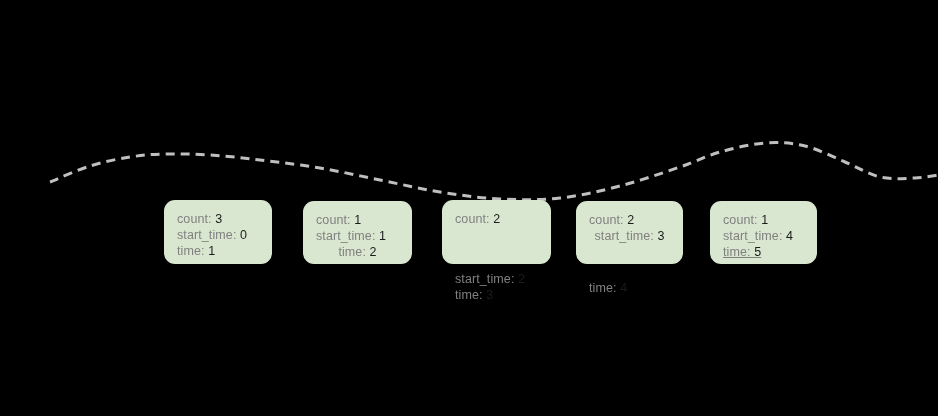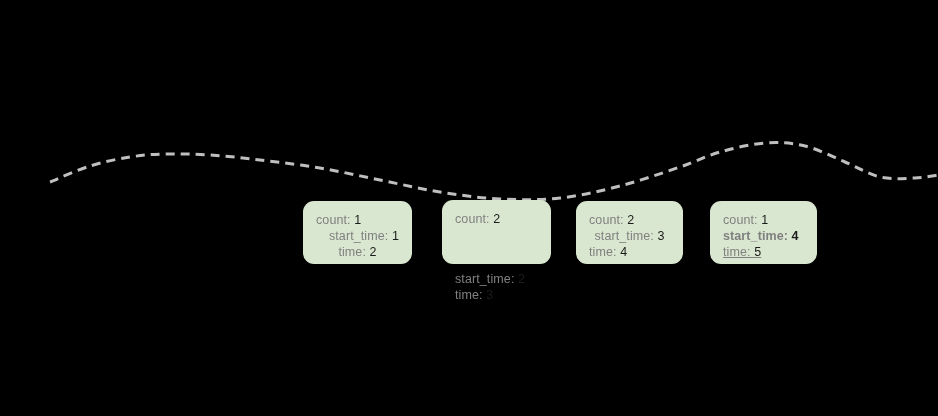--- a/index.html
+++ b/index.html
@@ -51,35 +51,40 @@
 </head>
 <body>
 
 <div id="stage">
 
   <svg id="curve-layer" viewBox="0 0 938 416" xmlns="http://www.w3.org/2000/svg">
     <path id="curve-path" fill="none" stroke="#bfbfbf" stroke-width="3" stroke-linecap="butt" stroke-dasharray="9 6" d="M 50 182 C 56.67 179.33, 76.67 170.17, 90 166 C 103.33 161.83, 117.50 159.00, 130 157 C 142.50 155.00, 151.67 154.33, 165 154 C 178.33 153.67, 194.17 154.00, 210 155 C 225.83 156.00, 241.67 157.83, 260 160 C 278.33 162.17, 300.00 164.67, 320 168 C 340.00 171.33, 360.00 176.00, 380 180 C 400.00 184.00, 420.00 188.83, 440 192 C 460.00 195.17, 480.00 198.00, 500 199 C 520.00 200.00, 540.00 200.17, 560 198 C 580.00 195.83, 600.00 191.17, 620 186 C 640.00 180.83, 663.33 172.67, 680 167 C 696.67 161.33, 705.83 156.00, 720 152 C 734.17 148.00, 750.83 144.00, 765 143 C 779.17 142.00, 791.67 142.83, 805 146 C 818.33 149.17, 832.50 156.83, 845 162 C 857.50 167.17, 868.33 174.33, 880 177 C 891.67 179.67, 905.33 178.33, 915 178 C 924.67 177.67, 934.17 175.50, 938 175"></path>
   </svg>
 
   <div id="cards-layer">
+      <div class="card" style="left: 164px; top: 200px; width: 108px; height: 64px; background: rgb(217, 231, 208);">
+        <div class="card-line" style="color: rgb(128, 128, 128);"><span class="lab">count: </span><span class="val" style="color: rgb(27, 27, 27);">3</span></div>
+        <div class="card-line" style="color: rgb(128, 128, 128);"><span class="lab">start_time: </span><span class="val" style="color: rgb(27, 27, 27);">0</span></div>
+        <div class="card-line" style="color: rgb(128, 128, 128);"><span class="lab">time: </span><span class="val" style="color: rgb(27, 27, 27);">1</span></div>
+      </div>
       <div class="card" style="left: 303px; top: 201px; width: 109px; height: 63px; background: rgb(217, 231, 208);">
         <div class="card-line" style="color: rgb(128, 128, 128);"><span class="lab">count: </span><span class="val" style="color: rgb(27, 27, 27);">1</span></div>
-        <div class="card-line" style="color: rgb(128, 128, 128); text-align: right;"><span class="lab">start_time: </span><span class="val" style="color: rgb(27, 27, 27);">1</span></div>
+        <div class="card-line" style="color: rgb(128, 128, 128);"><span class="lab">start_time: </span><span class="val" style="color: rgb(27, 27, 27);">1</span></div>
         <div class="card-line" style="color: rgb(128, 128, 128); text-align: center;"><span class="lab">time: </span><span class="val" style="color: rgb(27, 27, 27);">2</span></div>
       </div>
       <div class="card" style="left: 442px; top: 200px; width: 109px; height: 64px; background: rgb(217, 231, 208);">
         <div class="card-line" style="color: rgb(128, 128, 128);"><span class="lab">count: </span><span class="val" style="color: rgb(27, 27, 27);">2</span></div>
         <div class="card-line" style="color: rgb(128, 128, 128); margin-top: 44px;"><span class="lab">start_time: </span><span class="val" style="color: rgb(27, 27, 27);">2</span></div>
         <div class="card-line" style="color: rgb(128, 128, 128);"><span class="lab">time: </span><span class="val" style="color: rgb(27, 27, 27);">3</span></div>
       </div>
       <div class="card" style="left: 576px; top: 201px; width: 107px; height: 63px; background: rgb(217, 231, 208);">
         <div class="card-line" style="color: rgb(128, 128, 128);"><span class="lab">count: </span><span class="val" style="color: rgb(27, 27, 27);">2</span></div>
         <div class="card-line" style="color: rgb(128, 128, 128); text-align: center;"><span class="lab">start_time: </span><span class="val" style="color: rgb(27, 27, 27);">3</span></div>
-        <div class="card-line" style="color: rgb(128, 128, 128);"><span class="lab">time: </span><span class="val" style="color: rgb(27, 27, 27);">4</span></div>
+        <div class="card-line" style="color: rgb(128, 128, 128); margin-top: 36px;"><span class="lab">time: </span><span class="val" style="color: rgb(27, 27, 27);">4</span></div>
       </div>
       <div class="card" style="left: 710px; top: 201px; width: 107px; height: 63px; background: rgb(217, 231, 208);">
         <div class="card-line" style="color: rgb(128, 128, 128);"><span class="lab">count: </span><span class="val" style="color: rgb(27, 27, 27);">1</span></div>
-        <div class="card-line" style="color: rgb(128, 128, 128); font-weight: bold;"><span class="lab">start_time: </span><span class="val" style="color: rgb(27, 27, 27);">4</span></div>
+        <div class="card-line" style="color: rgb(128, 128, 128);"><span class="lab">start_time: </span><span class="val" style="color: rgb(27, 27, 27);">4</span></div>
         <div class="card-line" style="color: rgb(128, 128, 128); text-decoration: underline;"><span class="lab">time: </span><span class="val" style="color: rgb(27, 27, 27);">5</span></div>
       </div>
     </div>
 
 </div>
 
 </body></html>

